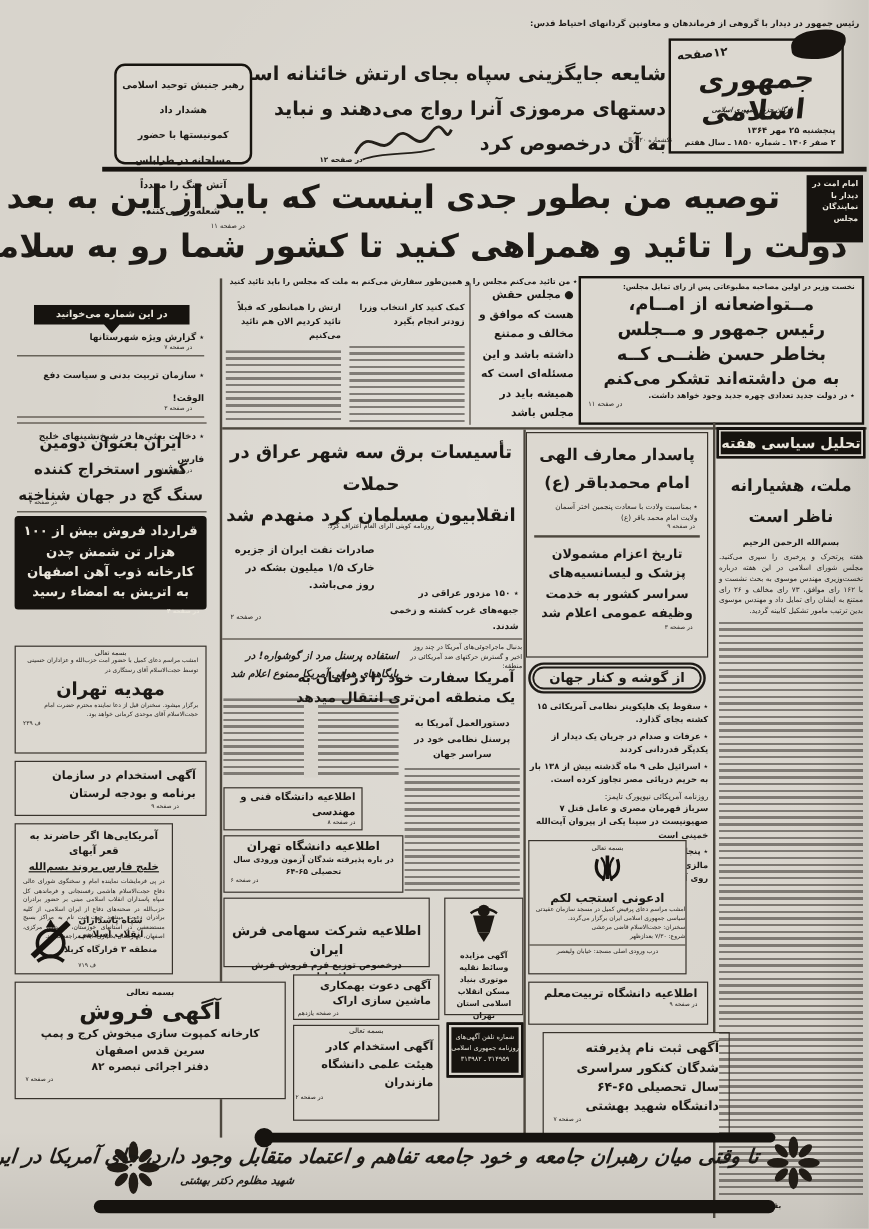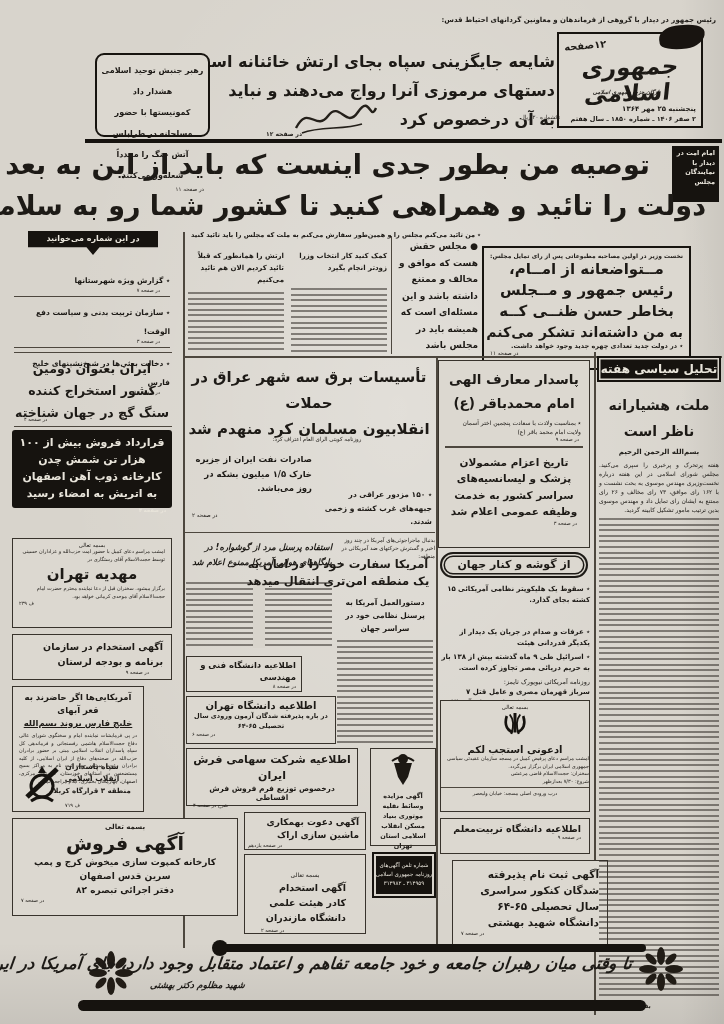--- a/index.html
+++ b/index.html
@@ -72,21 +72,21 @@
   <div class="abs vr" style="left:183px;top:232px;height:716px"></div>
   <div class="abs vr" style="left:391px;top:236px;height:118px;width:1px"></div>
 
   <div class="abs b r" style="left:291px;top:250px;width:96px;font-size:7px;line-height:12px">کمک کنید کار انتخاب وزرا زودتر انجام بگیرد</div>
   <div class="abs sim" style="left:291px;top:288px;width:96px;height:64px"></div>
   <div class="abs b r" style="left:188px;top:250px;width:96px;font-size:7px;line-height:12px">ارتش را همانطور که قبلاً تائید کردیم الان هم تائید می‌کنیم</div>
   <div class="abs sim" style="left:188px;top:292px;width:96px;height:60px"></div>
 
   <div class="abs b r" style="left:396px;top:238px;width:82px;font-size:9px;line-height:16.5px">● مجلس حقش هست که موافق و مخالف و ممتنع داشته باشد و این مسئله‌ای است که همیشه باید در مجلس باشد</div>
 
-  <div class="abs box" style="left:482px;top:246px;width:209px;height:124px;padding:4px 6px">
+  <div class="abs box" style="left:482px;top:230px;width:238px;height:124px;padding:4px 6px">
     <div class="r b nw" style="font-size:6px">نخست وزیر در اولین مصاحبه مطبوعاتی پس از رای تمایل مجلس:</div>
     <div class="b c" style="font-size:15px;line-height:21px">مــتواضعانه از امــام،</div>
     <div class="b c" style="font-size:15px;line-height:21px">رئیس جمهور و مــجلس</div>
     <div class="b c" style="font-size:15px;line-height:21px">بخاطر حسن ظنــی کــه</div>
     <div class="b c nw" style="font-size:14px;line-height:20px">به من داشته‌اند تشکر می‌کنم</div>
     <div class="b r" style="font-size:6.5px">٭ در دولت جدید تعدادی چهره جدید وجود خواهد داشت.</div>
     <div class="l" style="font-size:5.5px">در صفحه ۱۱</div>
   </div>
 
   <div class="abs hr" style="left:185px;top:356px;width:537px"></div>
@@ -118,32 +118,32 @@
     <div class="b r" style="font-size:8.5px;line-height:12px;padding:0 3px">اطلاعیه دانشگاه فنی و مهندسی</div>
     <div class="r" style="font-size:5px;padding:0 3px">در صفحه ۸</div>
   </div>
 
   <div class="abs box1" style="left:186px;top:696px;width:150px;height:48px;padding:3px 5px">
     <div class="b c" style="font-size:10px">اطلاعیه دانشگاه تهران</div>
     <div class="b c" style="font-size:6.5px;line-height:10px">در باره پذیرفته شدگان آزمون ورودی سال تحصیلی ۶۵-۶۴</div>
     <div class="l" style="font-size:5px">در صفحه ۶</div>
   </div>
 
-  <div class="abs box1" style="left:186px;top:748px;width:172px;height:58px;padding:3px 6px">
+  <div class="abs box1" style="left:186px;top:748px;width:172px;height:58px;padding:19px 6px">
     <div class="b c" style="font-size:11px;line-height:16px">اطلاعیه شرکت سهامی فرش ایران</div>
     <div class="b c" style="font-size:7.5px">درخصوص توزیع فرم فروش فرش اقساطی</div>
     <div class="l" style="font-size:5px">شرح در صفحه ۴</div>
   </div>
 
   <div class="abs box1 c" style="left:244px;top:812px;width:122px;height:38px;padding:3px">
     <div class="b r" style="font-size:9px;line-height:13px;padding:0 3px">آگهی دعوت بهمکاری ماشین سازی اراک</div>
     <div class="l" style="font-size:5px">در صفحه یازدهم</div>
   </div>
 
-  <div class="abs box1 c" style="left:244px;top:854px;width:122px;height:80px;padding:16px">
+  <div class="abs box1 c" style="left:244px;top:854px;width:122px;height:80px;padding:1px">
     <div style="font-size:6px">بسمه تعالی</div>
     <div class="b r" style="font-size:9.5px;line-height:15px;padding:2px 3px">آگهی استخدام کادر هیئت علمی دانشگاه مازندران</div>
     <div class="l" style="font-size:5px">در صفحه ۲</div>
   </div>
 
   <div class="abs box1 c" style="left:370px;top:748px;width:66px;height:98px;padding:2px">
     <svg width="34" height="36" viewBox="0 0 34 36">
       <circle cx="17" cy="8" r="5" fill="#1c1813"></circle>
       <path d="M8 12 L26 12 L22 26 L12 26 Z" fill="#1c1813"></path>
       <path d="M12 26 L22 26 L17 34 Z" fill="#1c1813"></path>
@@ -167,30 +167,30 @@
     <div class="r" style="font-size:6px;line-height:9px;padding:3px 8px 0">٭ بمناسبت ولادت با سعادت پنجمین اختر آسمان ولایت امام محمد باقر (ع)</div>
     <div style="font-size:5px;padding:0 10px">در صفحه ۹</div>
     <div class="hr" style="margin:4px 6px"></div>
     <div class="b c" style="font-size:10.5px;line-height:16.5px;padding:2px 8px 0">تاریخ اعزام مشمولان پزشک و لیسانسیه‌های سراسر کشور به خدمت وظیفه عمومی اعلام شد</div>
     <div style="font-size:5px;padding:0 12px">در صفحه ۳</div>
   </div>
 
   <div class="abs roundhdr b c" style="left:440px;top:552px;width:148px;height:26px;font-size:11px;line-height:22px">از گوشه و کنار جهان</div>
 
   <div class="abs r" style="left:440px;top:584px;width:150px">
-    <div class="b" style="font-size:7px;line-height:11px;margin-bottom:21px">٭ سقوط یک هلیکوپتر نظامی آمریکائی ۱۵ کشته بجای گذارد.</div>
-    <div class="b" style="font-size:7px;line-height:11px;margin-bottom:3px">٭ عرفات و صدام در جریان یک دیدار از یکدیگر قدردانی هیئت</div>
+    <div class="b" style="font-size:7px;line-height:11px;margin-bottom:3px">٭ سقوط یک هلیکوپتر نظامی آمریکائی ۱۵ کشته بجای گذارد.</div>
+    <div class="b" style="font-size:7px;line-height:11px;margin-bottom:3px">٭ عرفات و صدام در جریان یک دیدار از یکدیگر قدردانی کردند</div>
     <div class="b" style="font-size:7px;line-height:11px;margin-bottom:3px">٭ اسرائیل طی ۹ ماه گذشته بیش از ۱۳۸ بار به حریم دریائی مصر تجاوز کرده است.</div>
     <div style="font-size:6.5px;line-height:10px">روزنامه آمریکائی نیویورک تایمز:</div>
     <div class="b" style="font-size:7px;line-height:11px;margin-bottom:3px">سرباز قهرمان مصری و عامل قتل ۷ صهیونیست در سینا یکی از پیروان آیت‌الله خمینی است</div>
     <div class="b" style="font-size:7px;line-height:11px">٭ پنجاه هزار نفر غیر مسلمان در غرب مالزی که عمدتاً چینی می‌باشند به اسلام روی آوردند</div>
     <div class="l" style="font-size:5px;padding-left:14px">در صفحه ۳</div>
   </div>
 
-  <div class="abs box1 c" style="left:440px;top:700px;width:150px;height:112px;padding:3px 0">
+  <div class="abs box1 c" style="left:440px;top:700px;width:132px;height:112px;padding:3px 0">
     <div style="font-size:5.5px">بسمه تعالی</div>
     <svg width="30" height="30" viewBox="0 0 40 40">
       <path d="M20 4 L20 30" stroke="#16130f" stroke-width="4"></path>
       <path d="M9 8 q-5 16 8 22" stroke="#16130f" stroke-width="3.5" fill="none"></path>
       <path d="M31 8 q5 16 -8 22" stroke="#16130f" stroke-width="3.5" fill="none"></path>
       <path d="M13 6 q8 10 2 26" stroke="#16130f" stroke-width="2.5" fill="none"></path>
       <path d="M27 6 q-8 10 -2 26" stroke="#16130f" stroke-width="2.5" fill="none"></path>
     </svg>
     <div class="b" style="font-size:10px">ادعونی استجب لکم</div>
     <div class="r" style="font-size:5px;line-height:7.5px">امشب مراسم دعای پرفیض کمیل در مسجد سازمان عقیدتی سیاسی جمهوری اسلامی ایران برگزار می‌گردد.</div>
@@ -212,21 +212,21 @@
   <div class="abs inv b c" style="left:597px;top:356px;width:124px;height:26px;font-size:12px;line-height:22px;border:2px solid #16130f;box-shadow:inset 0 0 0 1.5px #d8d4cc">تحلیل سیاسی هفته</div>
   <div class="abs b c" style="left:597px;top:392px;width:124px;font-size:14px;line-height:26px">
     <div>ملت، هشیارانه</div>
     <div>ناظر است</div>
   </div>
   <div class="abs b c" style="left:597px;top:448px;width:124px;font-size:7px">بسم‌الله الرحمن الرحیم</div>
   <div class="abs r" style="left:599px;top:460px;width:120px;font-size:6px;line-height:9px;text-align:justify">هفته پرتحرک و پرخبری را سپری می‌کنید. مجلس شورای اسلامی در این هفته درباره نخست‌وزیری مهندس موسوی به بحث نشست و با ۱۶۲ رای موافق، ۷۳ رای مخالف و ۲۶ رای ممتنع به ایشان رای تمایل داد و مهندس موسوی بدین ترتیب مامور تشکیل کابینه گردید.</div>
   <div class="abs sim" style="left:599px;top:518px;width:120px;height:480px"></div>
   <div class="abs b" style="left:600px;top:1002px;font-size:6px">بقیه در صفحه ۱۲</div>
 
-  <div class="abs idxhdr b c" style="left:28px;top:231px;width:130px;height:24px;font-size:8px;line-height:15px">در این شماره می‌خوانید</div>
+  <div class="abs idxhdr b c" style="left:28px;top:254px;width:130px;height:24px;font-size:8px;line-height:15px">در این شماره می‌خوانید</div>
 
   <div class="abs" style="left:14px;top:268px;width:156px">
     <div class="r">
       <span class="b" style="font-size:7.5px;line-height:11px">٭ گزارش ویژه شهرستانها</span>
       <div style="font-size:5px;padding-right:10px">در صفحه ۷</div>
     </div>
     <div class="hr" style="height:1px;margin:3px 0"></div>
     <div class="r">
       <span class="b" style="font-size:7.5px;line-height:11px">٭ سازمان تربیت بدنی و سیاست دفع الوقت!</span>
       <div style="font-size:5px;padding-right:10px">در صفحه ۳</div>

